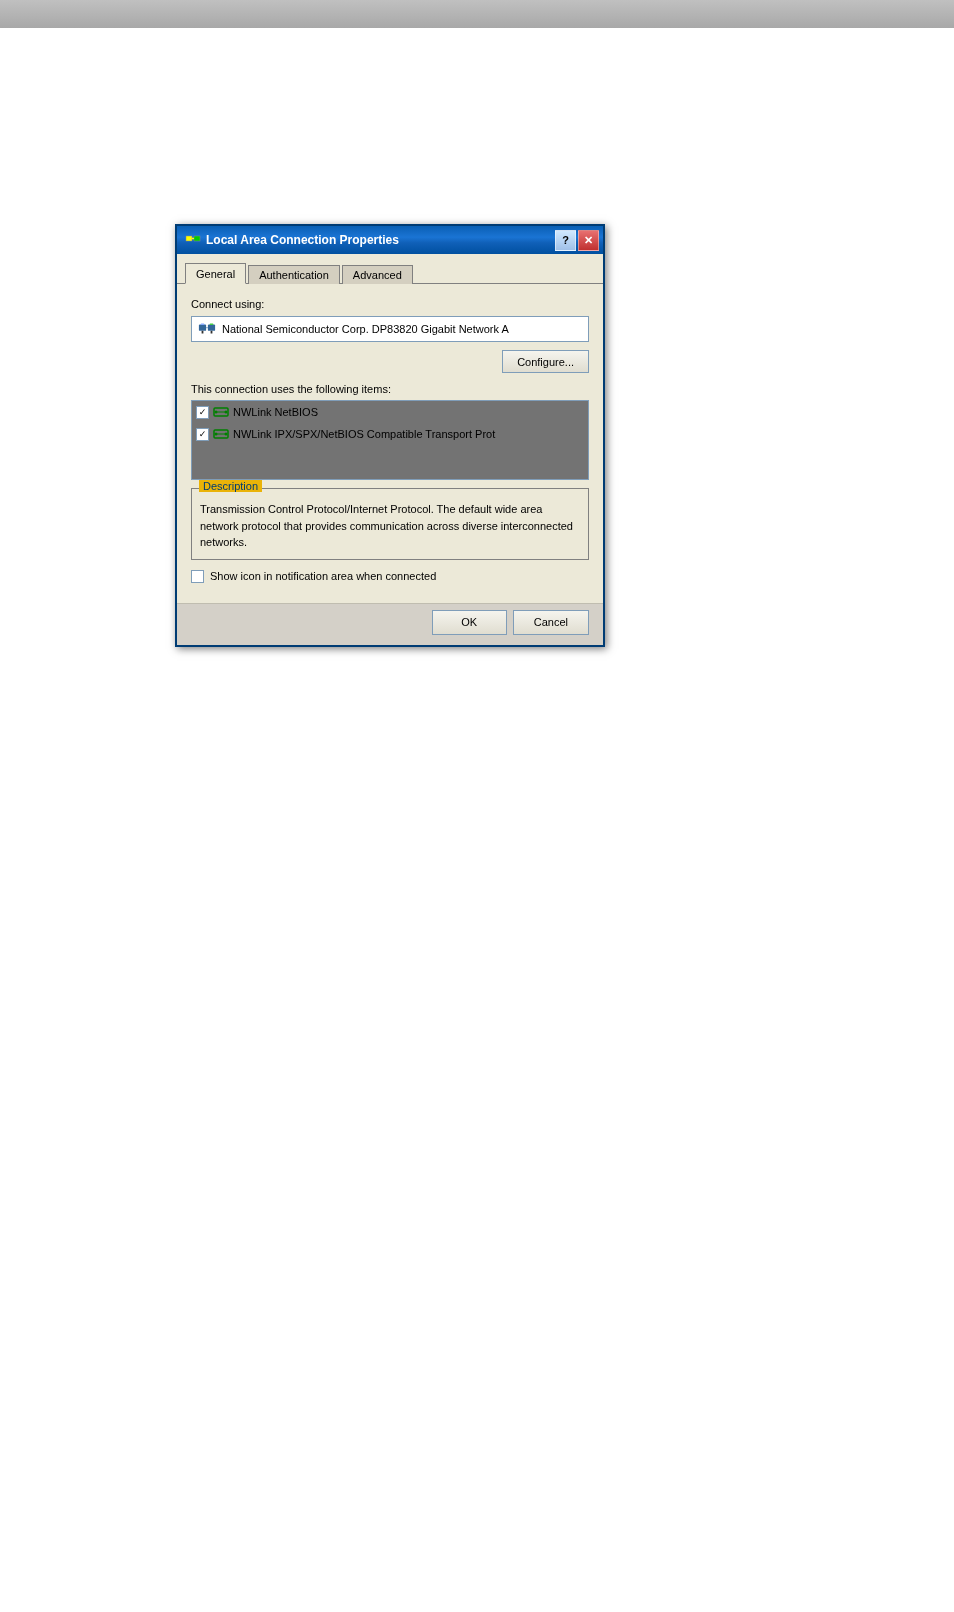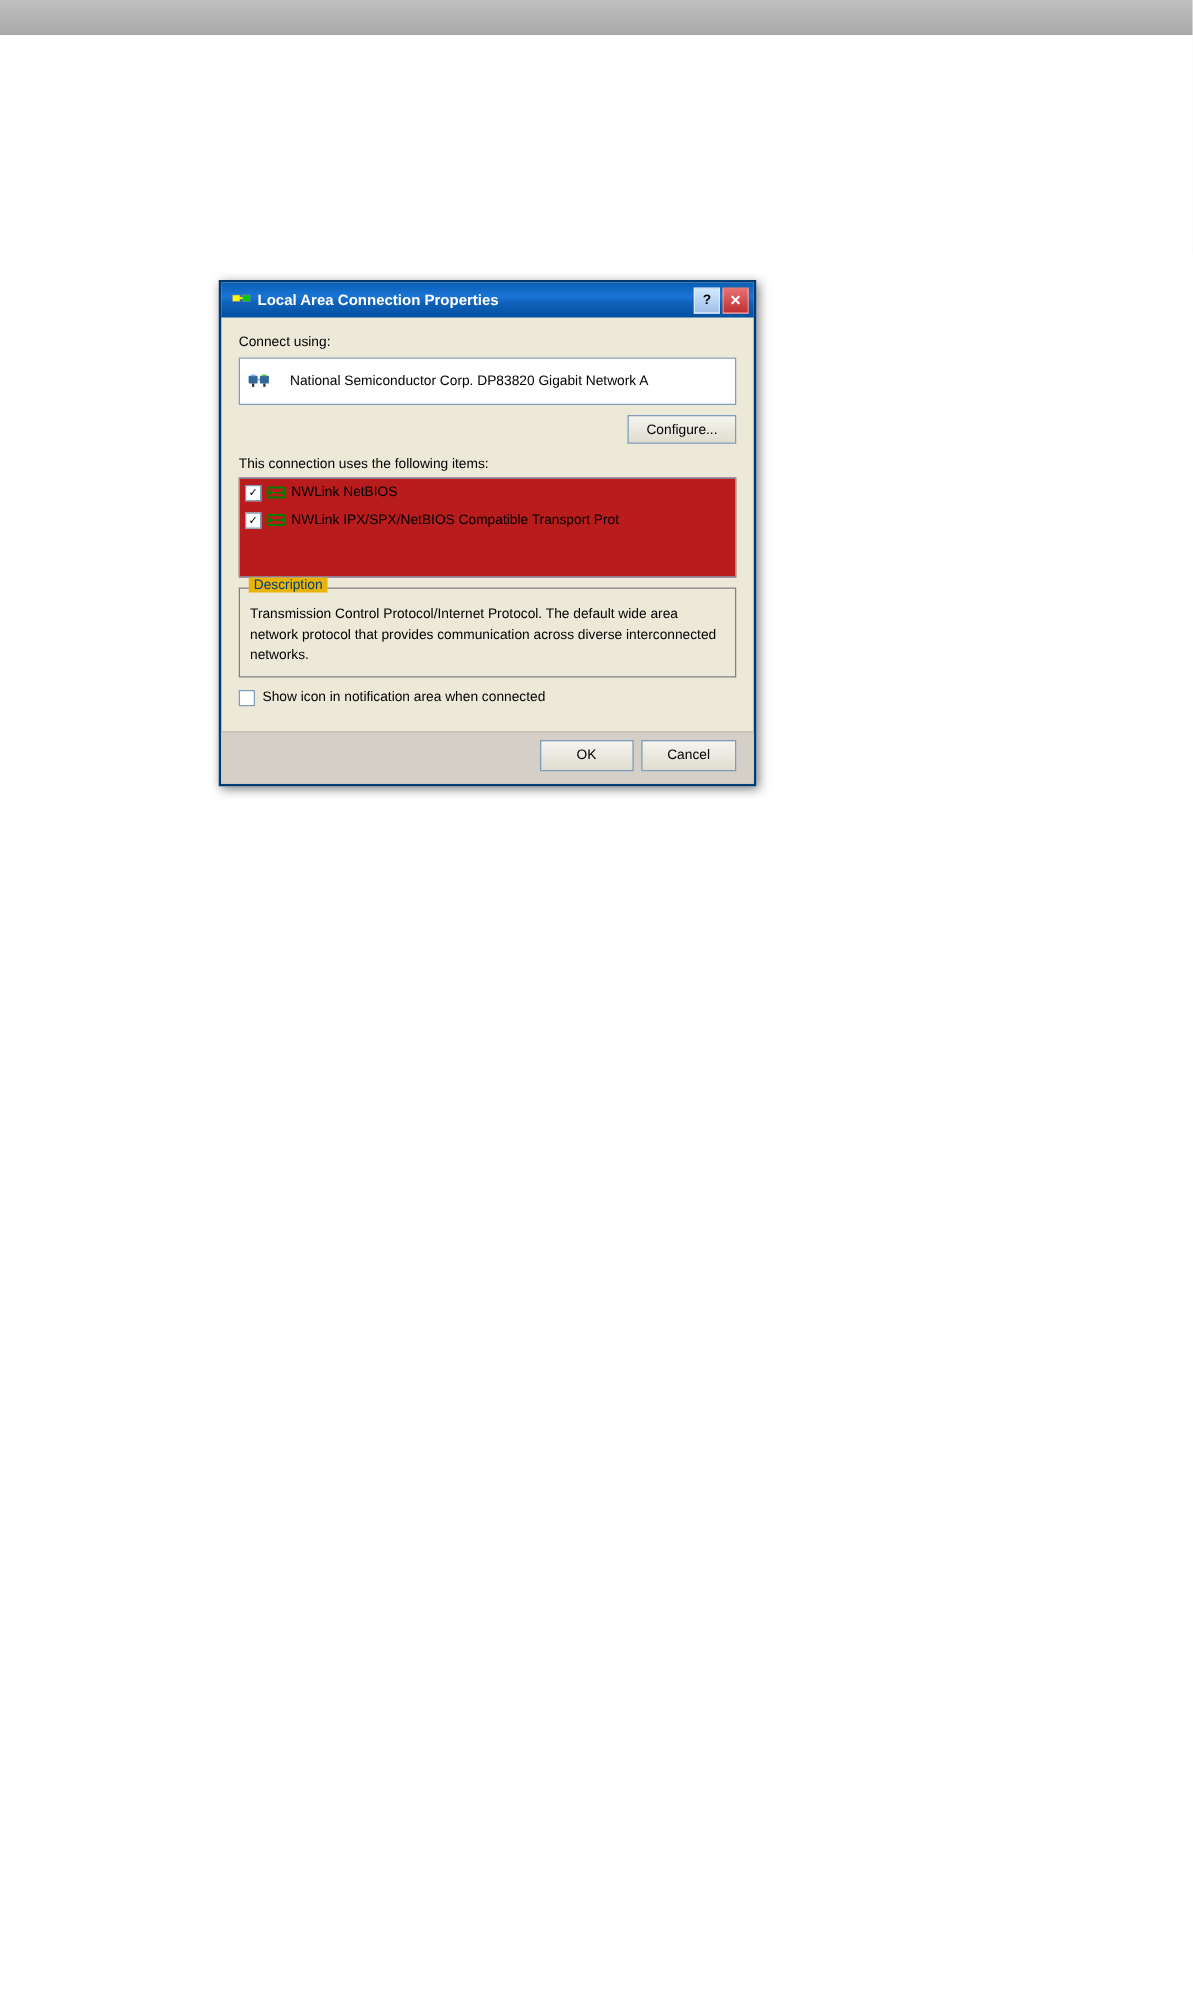--- a/index.html
+++ b/index.html
@@ -150,26 +150,26 @@
 
     .section-label {
       font-size: 11px;
       margin-bottom: 6px;
     }
 
     
     .adapter-row {
       display: flex;
       align-items: center;
-      gap: 16px;
+      gap: 6px;
       border: 1px solid #7f9db9;
       background: #ffffff;
       padding: 3px 6px;
       margin-bottom: 8px;
-      height: 38px;
+      height: 26px;
     }
 
     .adapter-text {
       font-size: 11px;
       overflow: hidden;
       white-space: nowrap;
       text-overflow: ellipsis;
       flex: 1;
     }
 
@@ -181,21 +181,21 @@
     }
 
     .uses-label {
       font-size: 11px;
       margin-bottom: 5px;
     }
 
     
     .items-listbox {
       border: 1px solid #7f9db9;
-      background: #b91c1c;
+      background: #737373;
       height: 80px;
       overflow-y: auto;
       overflow-x: auto;
       position: relative;
       margin-bottom: 8px;
     }
 
     .list-item {
       display: flex;
       align-items: center;
@@ -330,20 +330,31 @@
             </svg>
           </div>
           <span class="title-text">Local Area Connection Properties</span>
         </div>
         <div class="title-bar-buttons">
           <button class="title-btn title-btn-help">?</button>
           <button class="title-btn title-btn-close">✕</button>
         </div>
       </div>
 
+      <div class="tab-bar">
+        <div class="tab active">
+          <span>General</span>
+        </div>
+        <div class="tab">
+          <span>Authentication</span>
+        </div>
+        <div class="tab">
+          <span>Advanced</span>
+        </div>
+      </div>
 
       <div class="dialog-content">
 
         <div class="section-label">Connect using:</div>
 
         <div class="adapter-row">
 
           <svg class="net-svg" viewBox="0 0 20 14">
             <rect x="1" y="2" width="8" height="7" fill="#336699" rx="1"></rect>
             <rect x="11" y="2" width="8" height="7" fill="#336699" rx="1"></rect>

